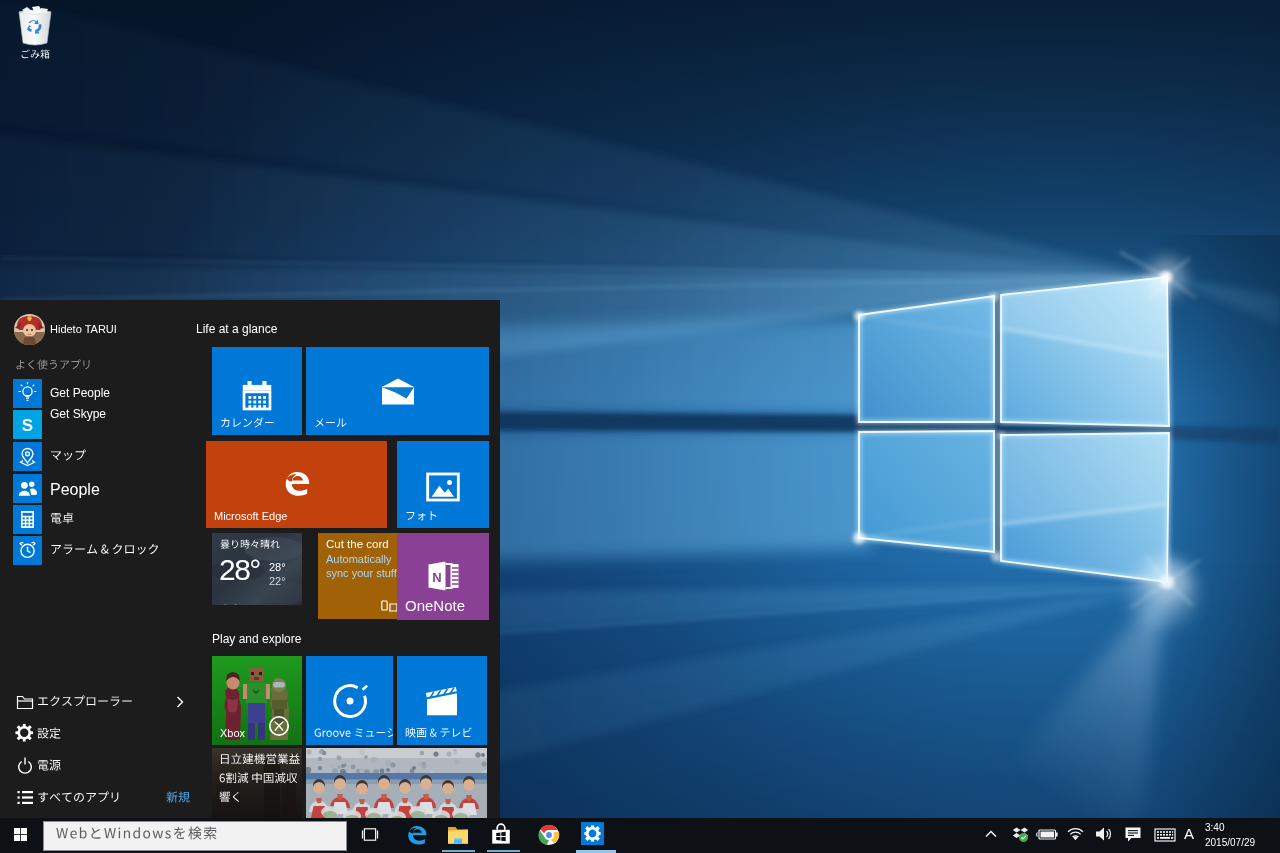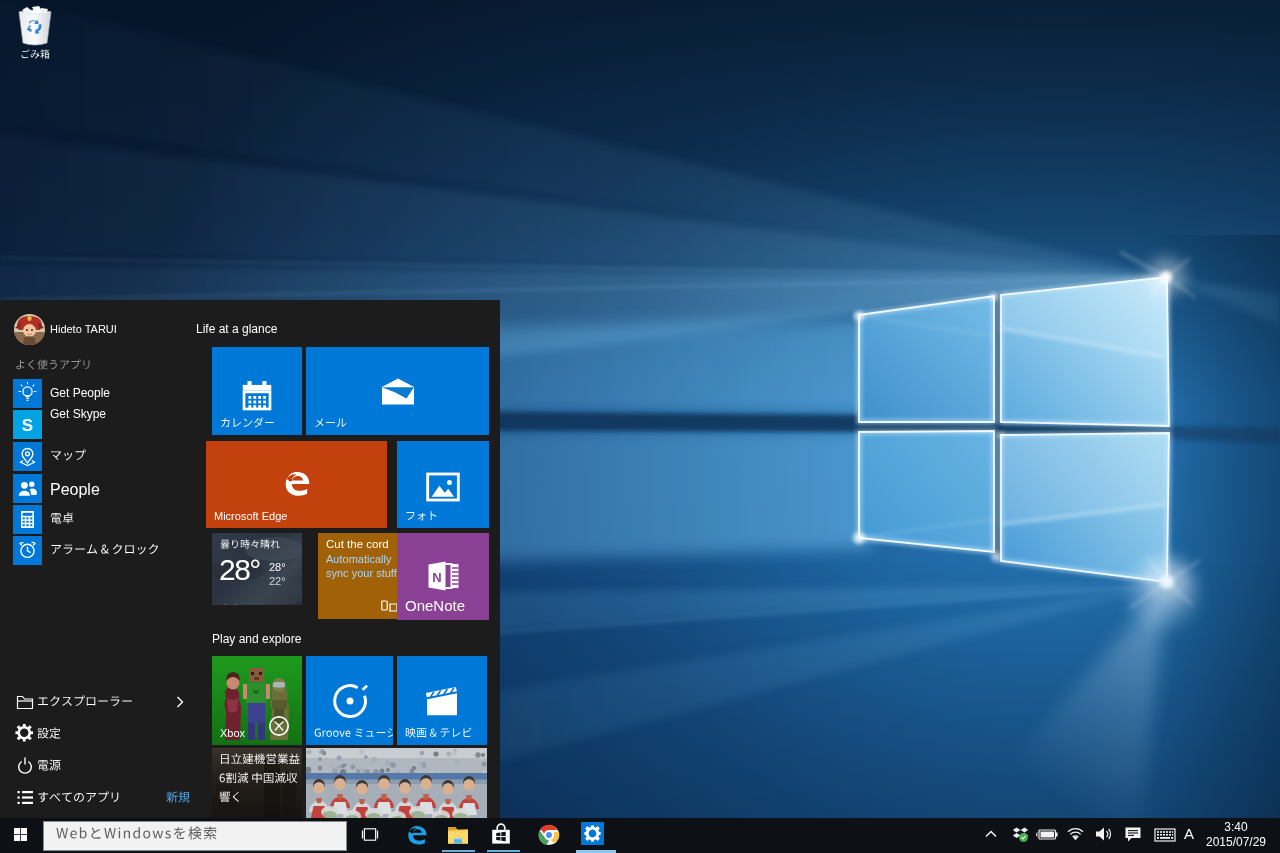--- a/index.html
+++ b/index.html
@@ -765,12 +765,12 @@
       <rect x="9" y="6" width="2" height="1.6"></rect>
       <rect x="12" y="6" width="2" height="1.6"></rect>
       <rect x="15" y="6" width="2" height="1.6"></rect>
       <rect x="18" y="6" width="1.2" height="1.6"></rect>
 <rect x="3" y="9" width="2" height="1.8"></rect>
       <rect x="6" y="9" width="10" height="1.8"></rect>
       <rect x="17" y="9" width="2.2" height="1.8"></rect>
     </g>
   </svg>
 <div class="abs" style="left:1184px;top:825px;font-size:15px;color:#fff">A</div>
-<div class="abs" style="left:1205px;top:820px;width:62px;text-align:center;font-size:12px;color:#fff;line-height:15px">3:40<br>2015/07/29</div>
+<div class="abs" style="left:1205px;top:820px;width:62px;font-size:10px;color:#fff;line-height:15px">3:40<br>2015/07/29</div>
 </body></html>

